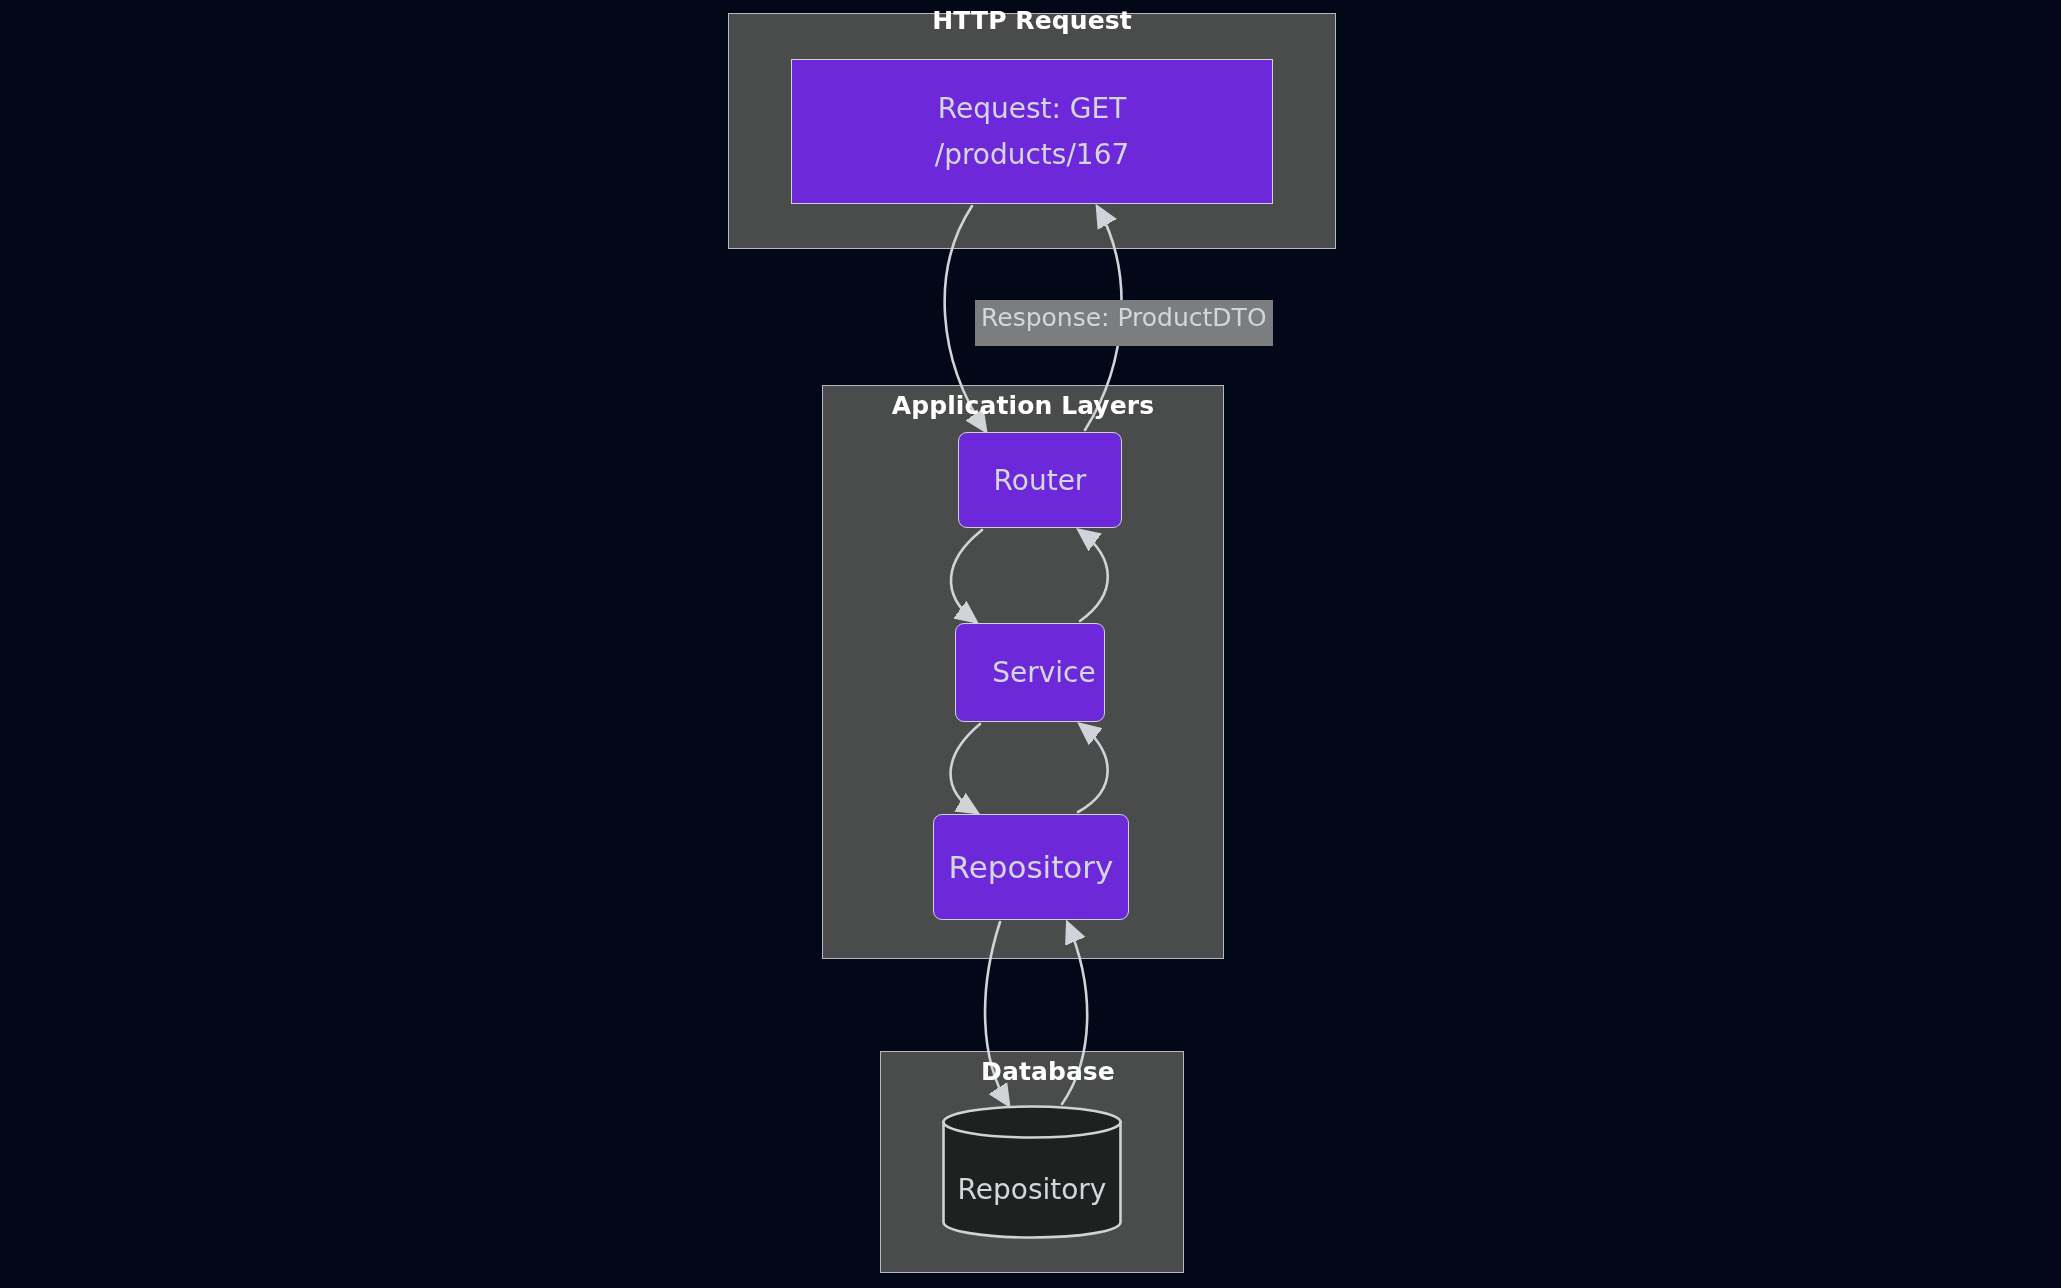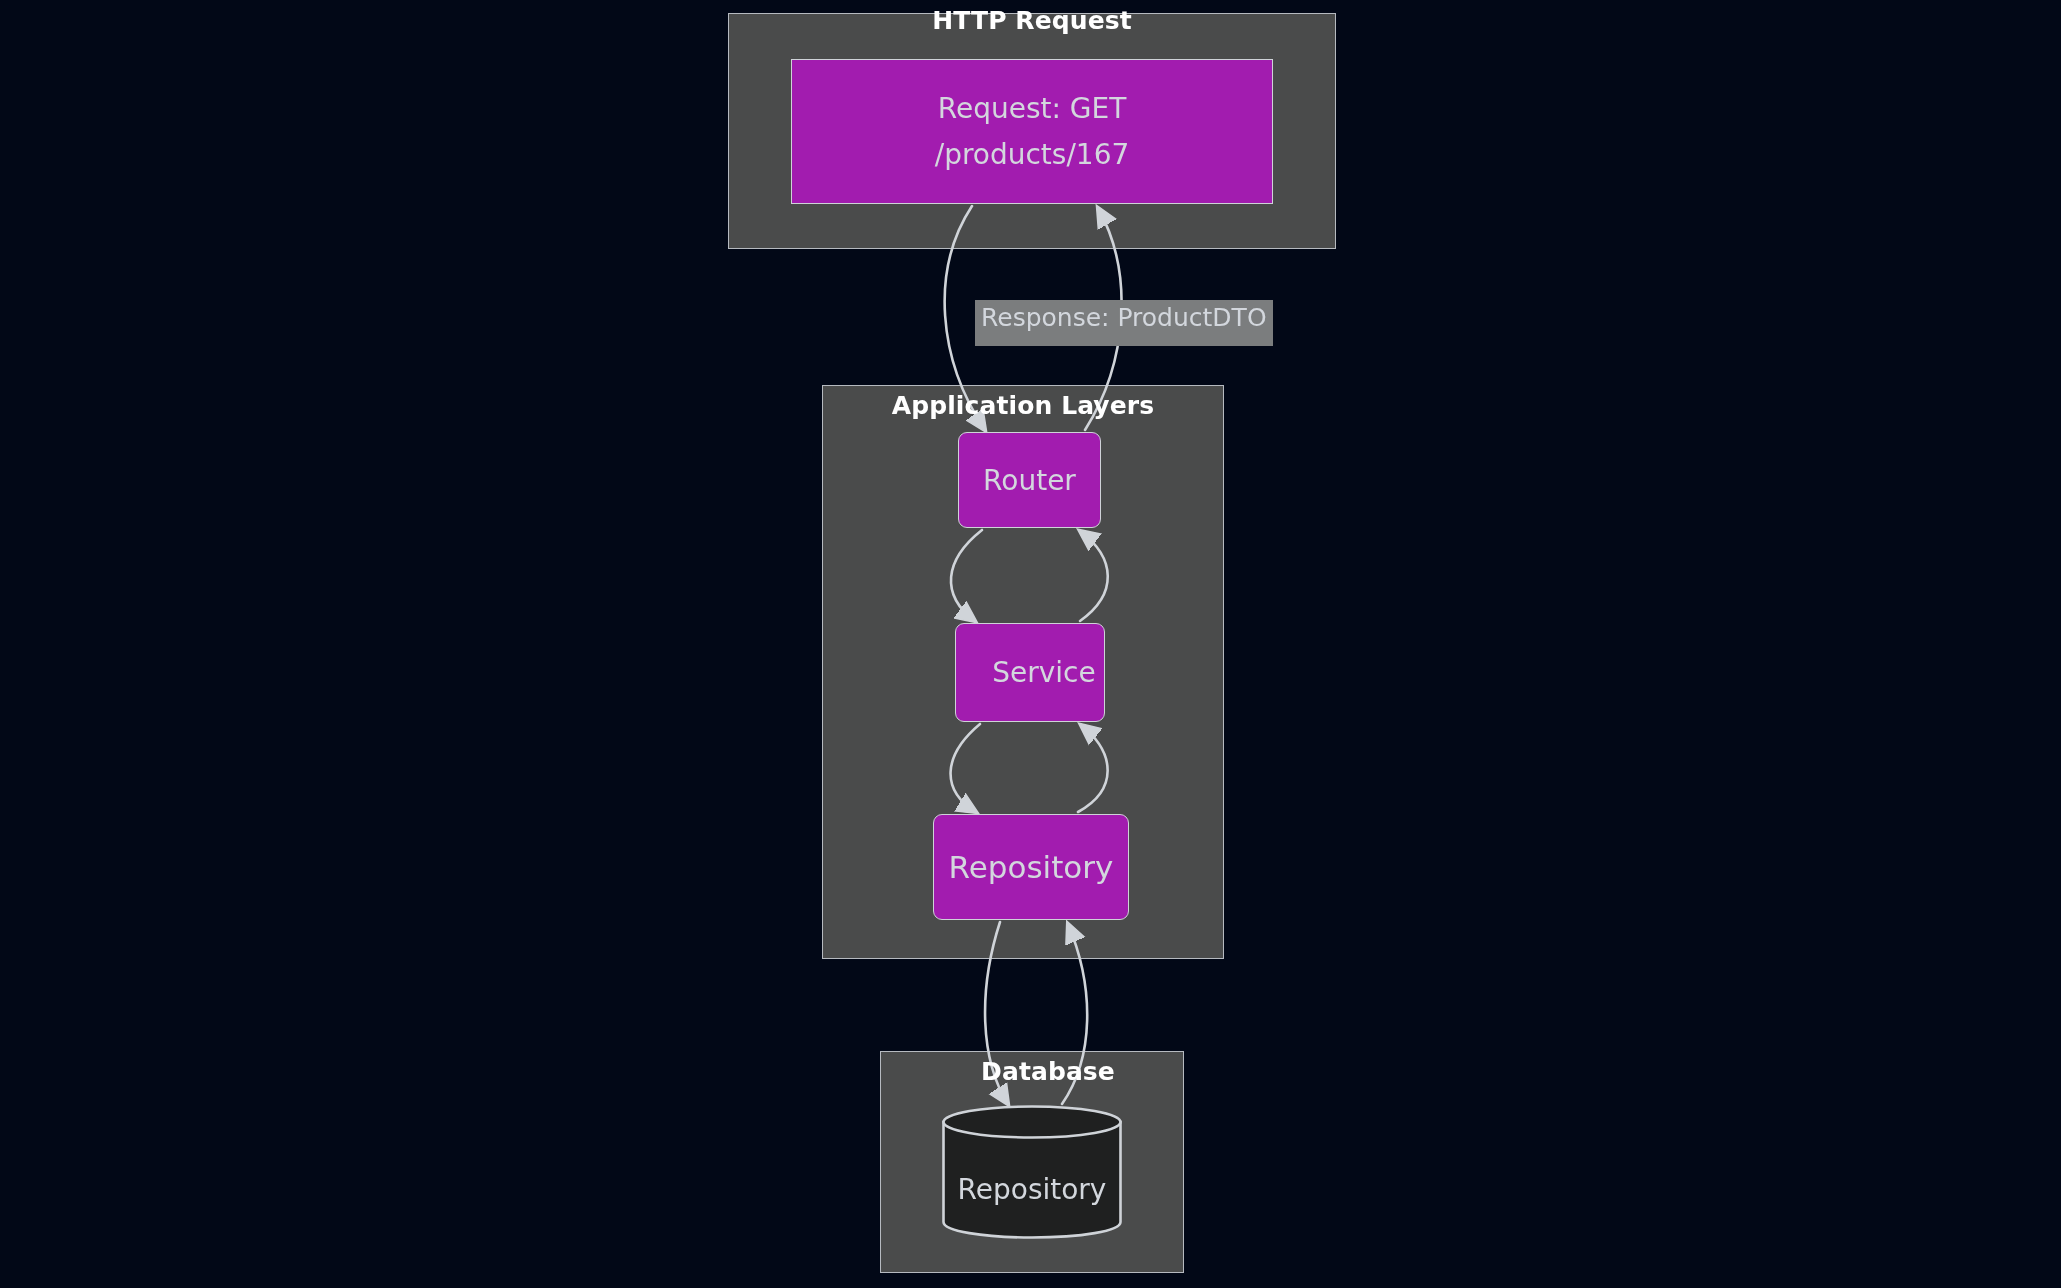--- a/index.html
+++ b/index.html
@@ -52,39 +52,39 @@
     white-space: nowrap;
     z-index: 6;
   }
   #title-http      { top: 6px; }
   #title-applayers { top: 391px; }
   #title-database  { top: 1057px; }
 
   
   .node-rect {
     position: absolute;
-    background: #a21caf;
+    background: #6d28d9;
     border: 1px solid #cfd3d8;
     box-sizing: border-box;
     display: flex;
     align-items: center;
     justify-content: center;
     color: #d3d7dd;
     z-index: 5;
   }
   #node-request {
     left: 791px; top: 59px; width: 482px; height: 145px;
     border-radius: 0;
     flex-direction: column;
     font-size: 28px;
     line-height: 46px;
   }
   #node-request .line { display: block; }
 
-  #node-router     { left: 958px; top: 432px; width: 143px; height: 96px; border-radius: 9px; font-size: 28px;}
+  #node-router     { left: 958px; top: 432px; width: 164px; height: 96px; border-radius: 9px; font-size: 28px;}
   #node-service    { left: 955px; top: 623px; width: 150px; height: 99px; border-radius: 9px; font-size: 28px; padding-left: 28px;}
   #node-repository { left: 933px; top: 814px; width: 196px; height: 106px; border-radius: 9px; font-size: 31px;}
 
   
   #node-postgres {
     position: absolute;
     left: 942px; top: 1105px; width: 180px; height: 134px;
     z-index: 5;
   }
   #node-postgres .cyl-svg { position: absolute; left: 0; top: 0; }

